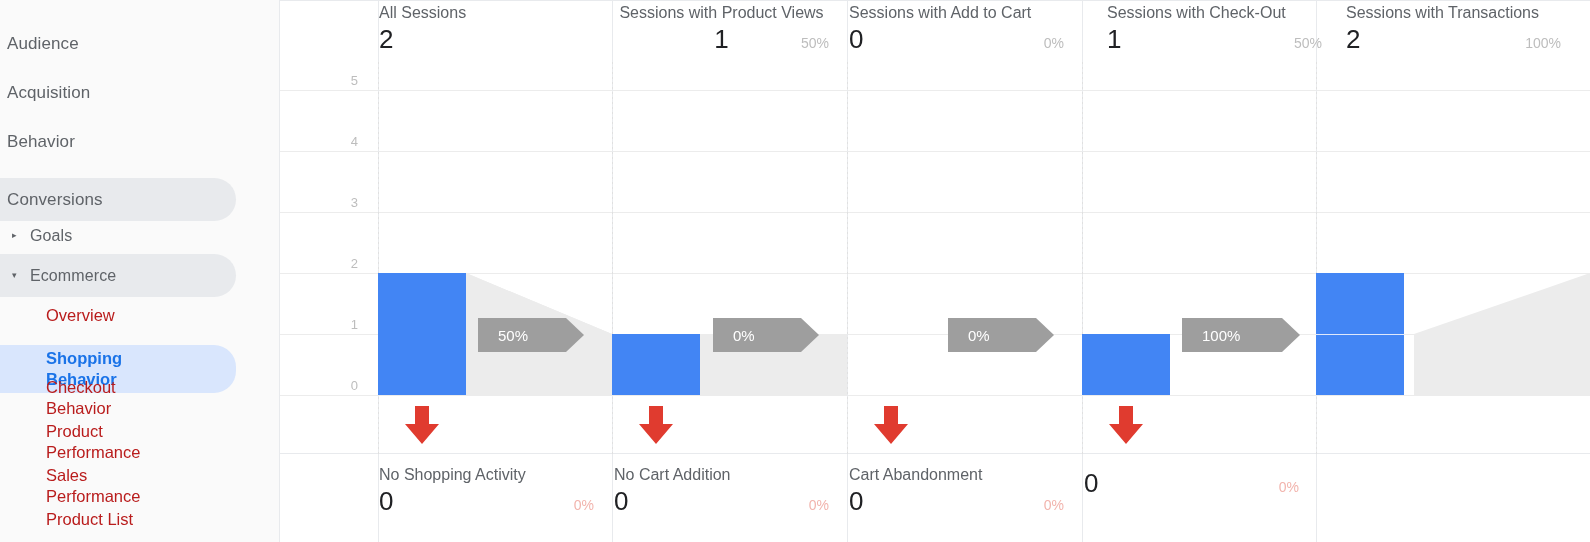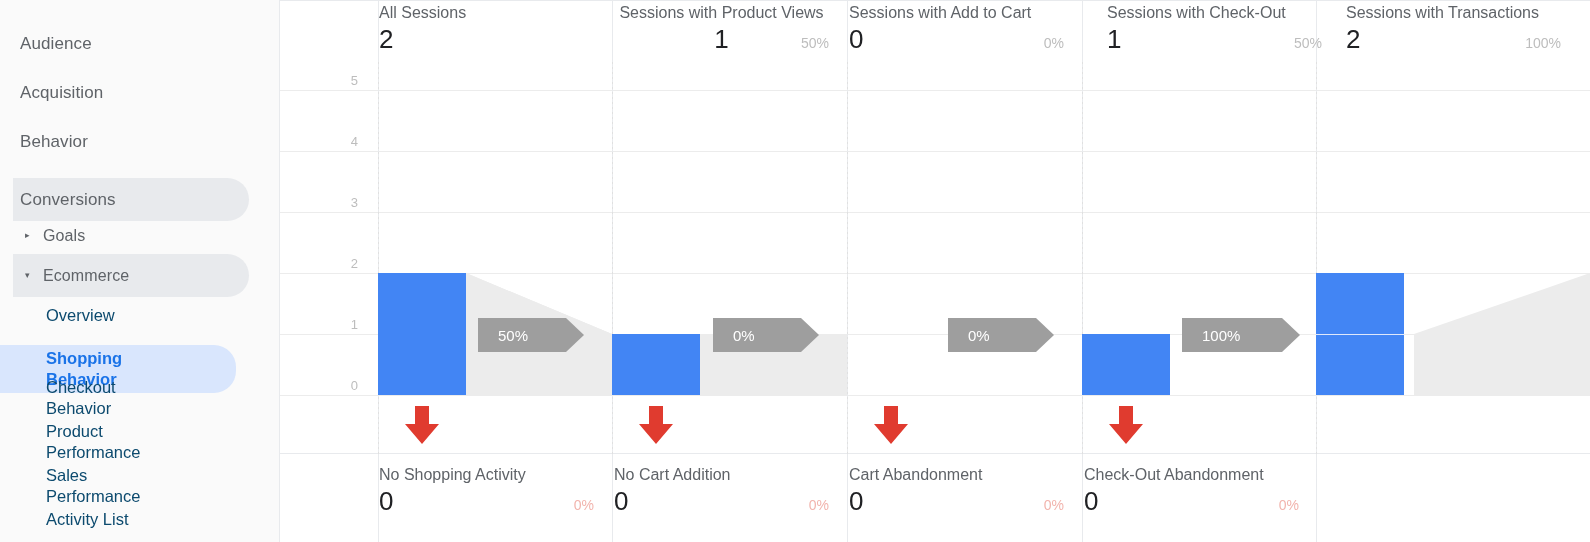--- a/index.html
+++ b/index.html
@@ -35,21 +35,20 @@
   .nav-row {
     position: absolute;
     left: 0;
     height: 43px;
     width: 236px;
     display: flex;
     align-items: center;
     border-radius: 0 22px 22px 0;
     box-sizing: border-box;
     cursor: pointer;
-    margin-left: 13px;
   }
   .nav-row .nav-label {
     font-size: 17px;
     color: #5f6368;
     letter-spacing: 0.1px;
     white-space: nowrap;
   }
   .nav-row.lvl1 .nav-label { padding-left: 7px; }
   .nav-row.active-gray { background: #e8eaed; }
   .nav-row.lvl2 { }
@@ -68,21 +67,21 @@
     left: 0;
     width: 236px;
     display: flex;
     align-items: center;
     border-radius: 0 22px 22px 0;
     box-sizing: border-box;
     cursor: pointer;
   }
   .sub-row .sub-label {
     font-size: 16.5px;
-    color: #0c4a6e;
+    color: #b91c1c;
     padding-left: 46px;
     line-height: 21.5px;
     white-space: pre-line;
   }
   .sub-row.selected { background: #d9e6fd; }
   .sub-row.selected .sub-label { color: #1a73e8; font-weight: 700; }
 
   
   #chart-area {
     position: relative;
@@ -259,21 +258,21 @@
       <span class="sub-label">Product
 Performance</span>
     </div>
 
     <div class="sub-row" style="top:464px;height:44px;">
       <span class="sub-label">Sales
 Performance</span>
     </div>
 
     <div class="sub-row" style="top:508px;height:24px;">
-      <span class="sub-label">Activity List</span>
+      <span class="sub-label">Product List</span>
     </div>
   </nav>
 
   <section id="chart-area">
 
     <div class="hgrid" style="top:90px;"></div>
     <div class="hgrid" style="top:151px;"></div>
     <div class="hgrid" style="top:212px;"></div>
     <div class="hgrid" style="top:273px;"></div>
     <div class="hgrid" style="top:334px;"></div>
@@ -431,21 +430,20 @@
 
     <div class="foot-cell" style="left:569px; top:466px; width:215px;">
       <div class="foot-title">Cart Abandonment</div>
       <div style="position:relative;">
         <div class="foot-value">0</div>
         <div class="foot-pct">0%</div>
       </div>
     </div>
 
     <div class="foot-cell" style="left:804px; top:466px; width:215px;">
-      <div class="foot-title">Check-Out Abandonment</div>
       <div style="position:relative;">
         <div class="foot-value">0</div>
         <div class="foot-pct">0%</div>
       </div>
     </div>
 
   </section>
 </div>
 
 </body></html>

